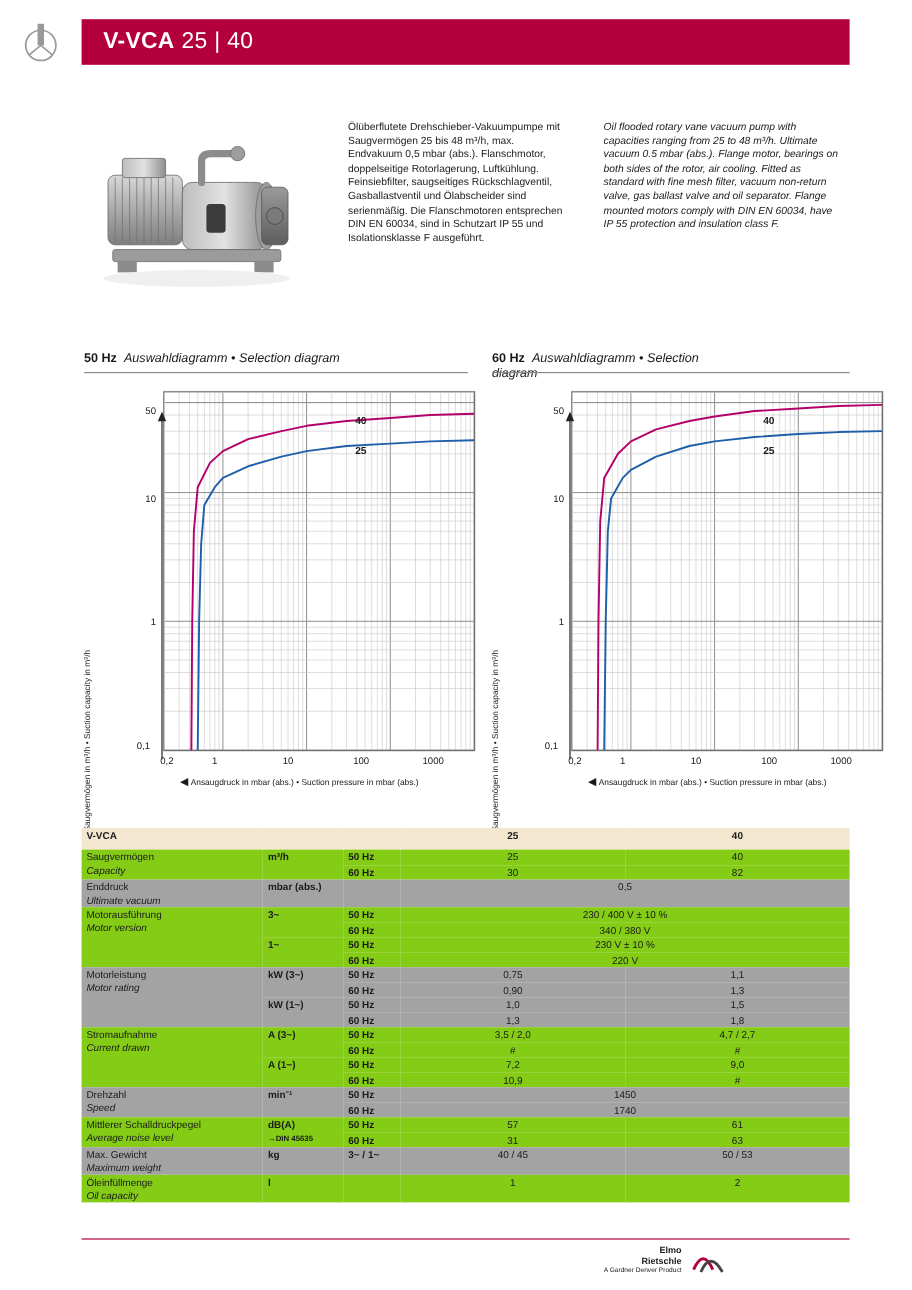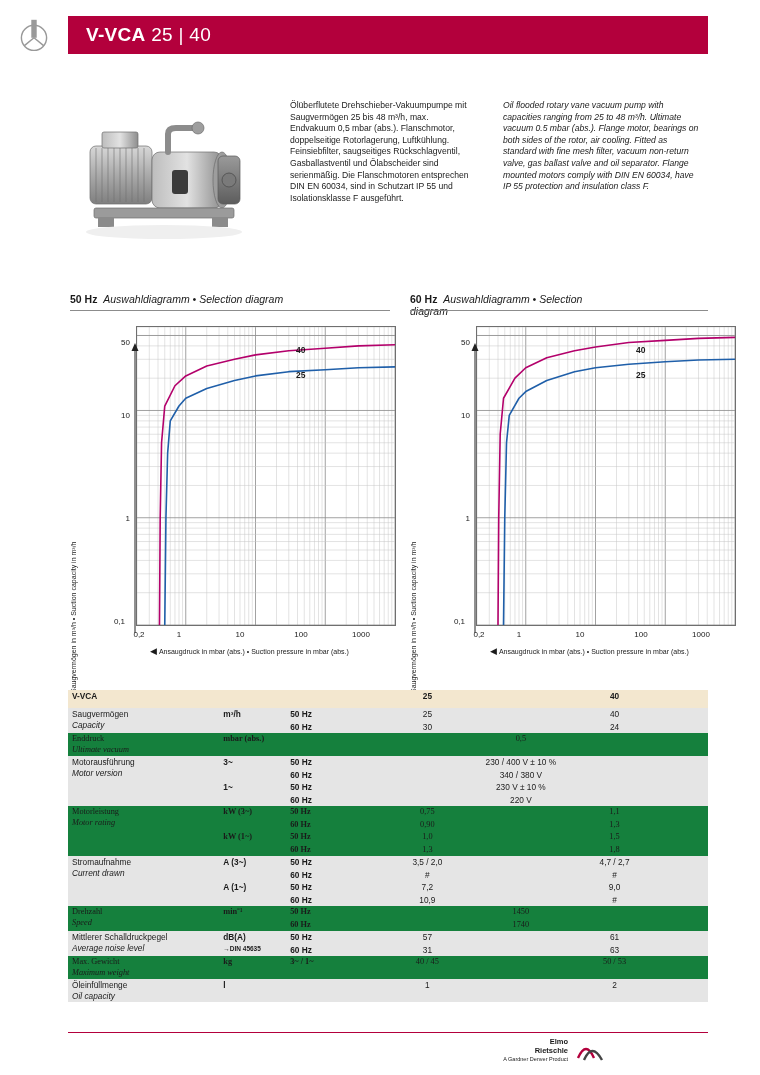--- a/index.html
+++ b/index.html
@@ -44,22 +44,22 @@
 
   
   table.spec{position:absolute;left:68px;top:690px;width:640px;border-collapse:collapse;font-size:8.3px;}
   table.spec td{border:none;padding:1px 4px;vertical-align:top;line-height:10.5px;}
   .hdr-row td{background:#f3e7cf;font-weight:bold;height:16px;}
   .c1{width:150px;}
   .c2{width:62px;}
   .c3{width:42px;}
   .c4{width:193px;text-align:center;}
   .c5{width:193px;text-align:center;}
-  .grey{background:#e5e5e5;}
-  .white{background:#15803d;font-family:Liberation Serif, serif;}
+  .grey{background:#84cc16;}
+  .white{background:#a3a3a3;}
   .b{font-weight:bold;}
   .i{font-style:italic;}
   .ctr{text-align:center;}
   .tiny{font-size:6.5px;}
 
   
   .footer-line{position:absolute;left:68px;top:1032px;width:640px;height:1px;background:#b3003c;}
   .footer-logo{position:absolute;right:52px;top:1038px;font-size:7.5px;font-weight:bold;line-height:8.5px;text-align:right;}
   .footer-sub{font-weight:normal;font-size:5.5px;}
   .footer-mark{position:absolute;right:14px;top:1038px;width:30px;height:26px;}
@@ -343,21 +343,21 @@
         <tr class="grey">
           <td class="c1" rowspan="2">Saugvermögen<br><span class="i">Capacity</span></td>
           <td class="c2 b" rowspan="2">m³/h</td>
           <td class="c3 b">50 Hz</td>
           <td class="c4">25</td>
           <td class="c5">40</td>
         </tr>
         <tr class="grey">
           <td class="c3 b">60 Hz</td>
           <td class="c4">30</td>
-          <td class="c5">24</td>
+          <td class="c5">82</td>
         </tr>
         <tr class="white">
           <td class="c1" rowspan="1">Enddruck<br><span class="i">Ultimate vacuum</span></td>
           <td class="c2 b" rowspan="1">mbar (abs.)</td>
           <td class="c3 b"></td>
           <td class="c4 ctr" colspan="2">0,5</td>
         </tr>
         <tr class="grey">
           <td class="c1" rowspan="4">Motorausführung<br><span class="i">Motor version</span></td>
           <td class="c2 b" rowspan="2">3~</td>

